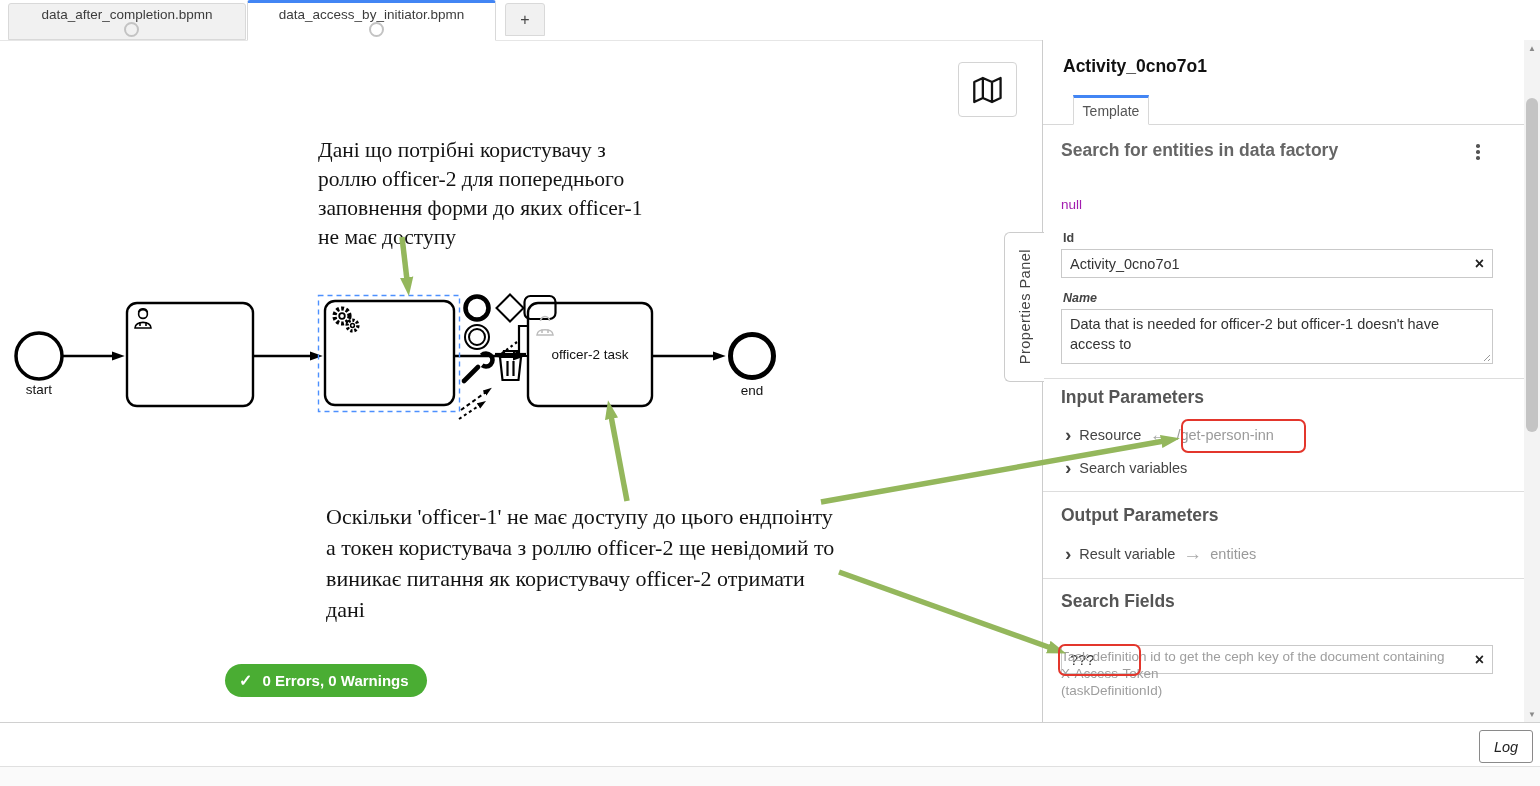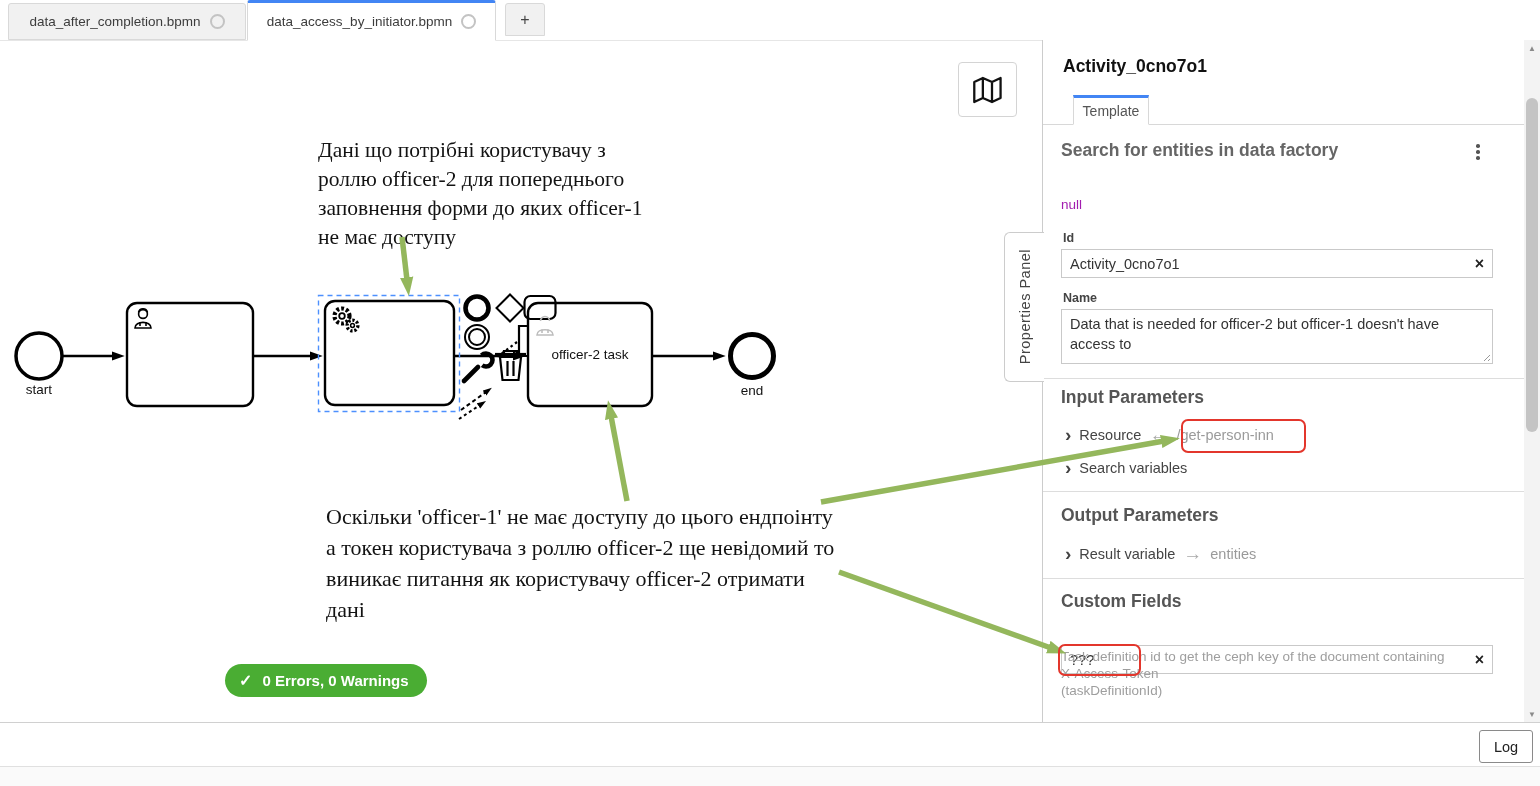--- a/index.html
+++ b/index.html
@@ -4,21 +4,21 @@
 <style>
   html,body{margin:0;padding:0;}
   body{width:1540px;height:786px;position:relative;overflow:hidden;background:#fff;
        font-family:"Liberation Sans",sans-serif;color:#333;}
   .abs{position:absolute;}
 
   
   .tabbar{left:0;top:0;width:1540px;height:40px;background:#fff;border-bottom:1px solid #e6e6e6;}
   .tab{position:absolute;display:flex;align-items:center;justify-content:center;
        font-size:13.5px;color:#3c3c3c;background:#f1f1f1;border:1px solid #d9d9d9;
-       border-radius:3px 3px 0 0;box-sizing:border-box;}
+       border-radius:3px 3px 0 0;box-sizing:border-box;flex-direction:column;}
   .tab.inactive{top:3px;height:37px;}
   .tab.active{top:0;height:41px;background:#fff;border-top:3px solid #4285f4;border-bottom:1px solid #fff;z-index:3;}
   .tab-circle{display:inline-block;width:11px;height:11px;border:2px solid #c3c3c3;border-radius:50%;margin-left:9px;}
   .tab-plus{font-size:16px;color:#444;}
 
   
   .minimap-btn{left:958px;top:62px;width:57px;height:53px;border:1px solid #d4d4d4;border-radius:4px;
        background:#fff;display:flex;align-items:center;justify-content:center;}
   .annot{font-family:"Liberation Serif",serif;color:#131313;white-space:pre-line;}
   .annot-top{left:318px;top:136px;font-size:21.5px;line-height:29px;}
@@ -68,21 +68,21 @@
 
   
   .sbar{left:1524px;top:40px;width:16px;height:682px;background:#f3f3f3;}
   .sbar .arr{position:absolute;left:0;width:16px;height:16px;display:flex;align-items:center;justify-content:center;
        font-size:8px;color:#8a8a8a;}
   .sbar .thumb{position:absolute;left:2px;top:58px;width:12px;height:334px;background:#c4c4c4;border-radius:6px;}
 
   
   .logbar{left:0;top:722px;width:1540px;height:44px;background:#fff;border-top:1px solid #d0d0d0;box-sizing:border-box;}
   .log-btn{position:absolute;right:7px;top:7px;width:52px;height:31px;background:#fff;border:1px solid #8a8a8a;
-       border-radius:3px;font-size:14.5px;color:#222;display:flex;align-items:center;justify-content:center;}
+       border-radius:3px;font-size:14.5px;color:#222;display:flex;align-items:center;justify-content:center;font-style:italic;}
   .footer{left:0;top:766px;width:1540px;height:20px;background:#fafafa;border-top:1px solid #e0e0e0;box-sizing:border-box;}
 
   .overlay{left:0;top:0;z-index:5;pointer-events:none;}
 </style>
 </head>
 <body>
 
 <div class="abs tabbar">
   <div class="tab inactive" style="left:8px;width:238px;">
     <span>data_after_completion.bpmn</span>
@@ -141,21 +141,21 @@
       <i></i>
     </div>
   <div class="abs p-null">null</div>
 
   <div class="abs p-lbl" style="left:20px;top:191px;">Id</div>
   <div class="abs field" style="left:18px;top:209px;width:432px;height:29px;">
     <input value="Activity_0cno7o1" style="">
     <span class="clear-x">×</span>
   </div>
 
-  <div class="abs p-lbl" style="left:20px;top:251px;">Name</div>
+  <div class="abs p-lbl" style="left:20px;top:251px;font-style:italic;">Name</div>
   <div class="abs field" style="left:18px;top:269px;width:432px;height:55px;">
     <textarea style="">Data that is needed for officer-2 but officer-1 doesn't have access to</textarea>
     <span class="rhandle"></span>
   </div>
 
   <div class="abs divider" style="top:338px;"></div>
   <div class="abs p-h" style="left:18px;top:347px;color:#555;">Input Parameters</div>
   <div class="abs row" style="top:384px;">
     <span class="chev">›</span>
     <span class="rowlabel">Resource</span>
@@ -170,21 +170,21 @@
   <div class="abs divider" style="top:451px;"></div>
   <div class="abs p-h" style="left:18px;top:465px;color:#555;">Output Parameters</div>
   <div class="abs row" style="top:503px;">
     <span class="chev">›</span>
     <span class="rowlabel">Result variable</span>
     <span class="garrow">→</span>
     <span class="rowvalue">entities</span>
   </div>
 
   <div class="abs divider" style="top:538px;"></div>
-  <div class="abs p-h" style="left:18px;top:551px;color:#555;">Custom Fields</div>
+  <div class="abs p-h" style="left:18px;top:551px;color:#555;">Search Fields</div>
   <div class="abs p-lbl" style="left:18px;top:614px;font-size:19px;">X-Access-Token source</div>
   <div class="abs field" style="left:18px;top:605px;width:432px;height:29px;">
     <input value="???" style="">
     <span class="clear-x">×</span>
   </div>
   <div class="abs help">Task definition id to get the ceph key of the document containing
 X-Access-Token
 (taskDefinitionId)</div>
 </div>
 

